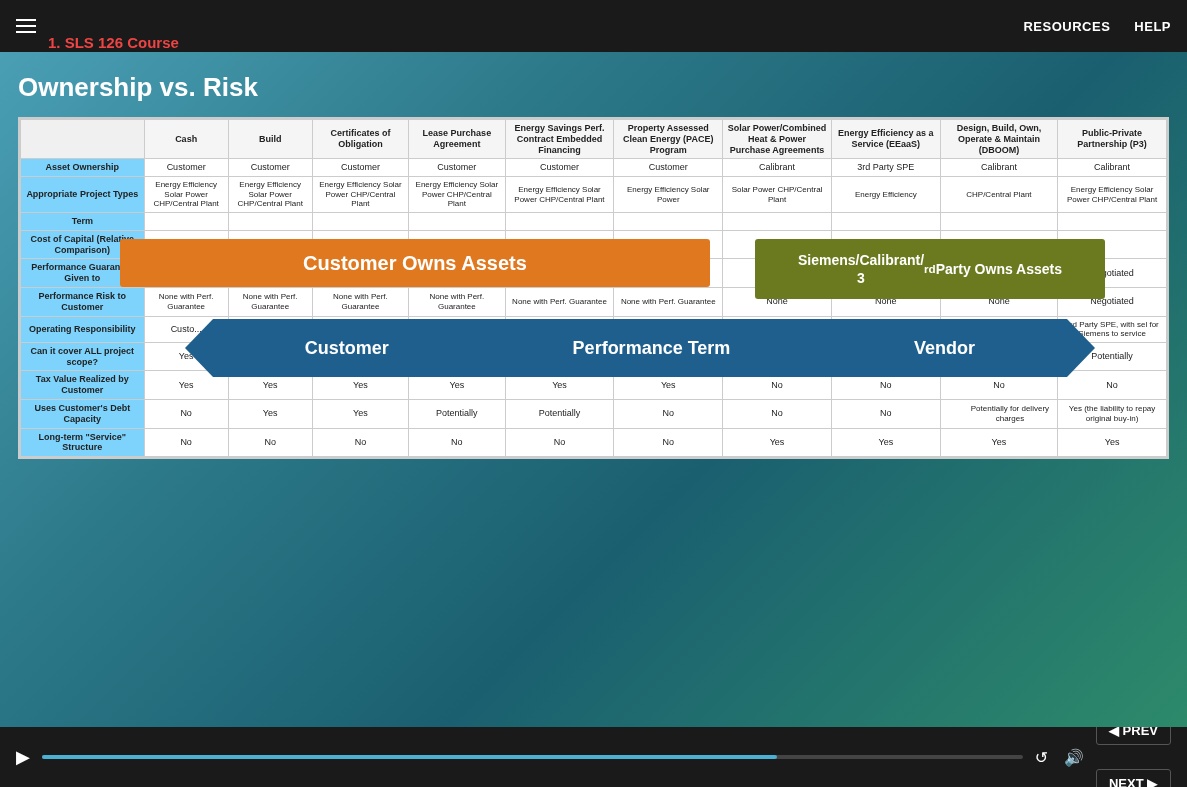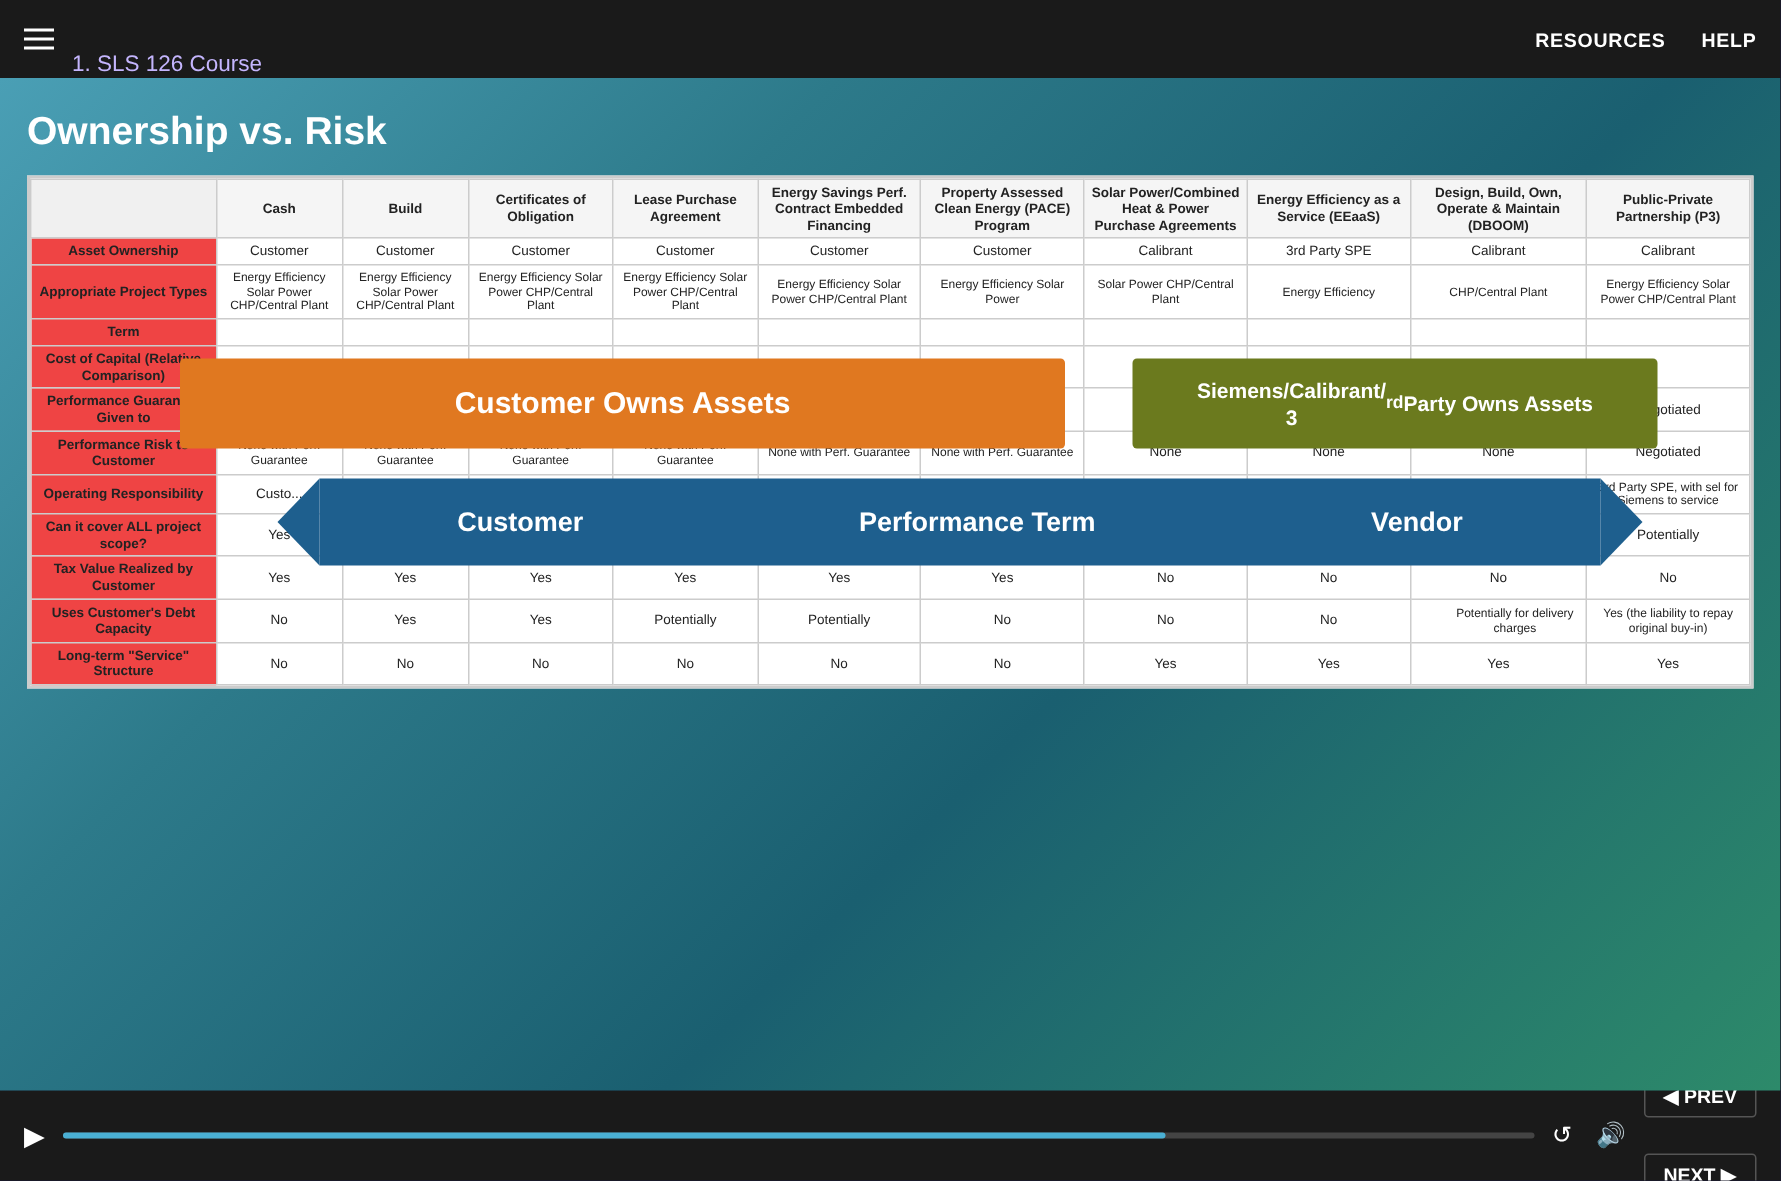--- a/index.html
+++ b/index.html
@@ -33,23 +33,23 @@
       gap: 4px;
       cursor: pointer;
     }
     .hamburger span {
       width: 20px;
       height: 2px;
       background: white;
       display: block;
     }
     .nav-title {
-      color: #c4b5fd;
+      color: #ef4444;
       font-size: 15px;
-      font-weight: normal;
+      font-weight: bold;
       margin-top: 32px;
     }
     .navbar-right {
       display: flex;
       gap: 24px;
     }
     .nav-link {
       color: white;
       font-size: 13px;
       font-weight: bold;
@@ -99,21 +99,21 @@
     
     thead th {
       background: #f5f5f5;
       font-weight: bold;
       font-size: 9px;
       color: #222;
     }
 
     
     .row-header {
-      background: #ef4444;
+      background: #7dd3fc;
       font-weight: bold;
       font-size: 9px;
       text-align: center;
       width: 100px;
     }
 
     tbody td {
       font-size: 9px;
       color: #222;
     }
@@ -399,21 +399,21 @@
             <td>No</td>
             <td>No</td>
             <td>Yes</td>
             <td>Yes</td>
             <td>Yes</td>
             <td>Yes</td>
           </tr>
         </tbody>
       </table>
 
-      <div class="orange-banner" style="top: 120px; left: 100px; width: 590px; height: 60px; z-index: 10;">
+      <div class="orange-banner" style="top: 120px; left: 100px; width: 590px; height: 48px; z-index: 10;">
         <span>Customer Owns Assets</span>
       </div>
 
       <div class="green-banner" style="top: 120px; left: 735px; width: 350px; height: 60px; z-index: 10; font-size:14px; line-height:1.3;">
         Siemens/Calibrant/<br>3<sup>rd</sup> Party Owns Assets
       </div>
 
       <div style="position:absolute; top: 200px; left: 165px; width: 910px; height: 58px; z-index: 10; display:flex; align-items:center;">
 
         <div style="width:0; height:0; border-top: 29px solid transparent; border-bottom: 29px solid transparent; border-right: 28px solid #1e5f8e;"></div>

